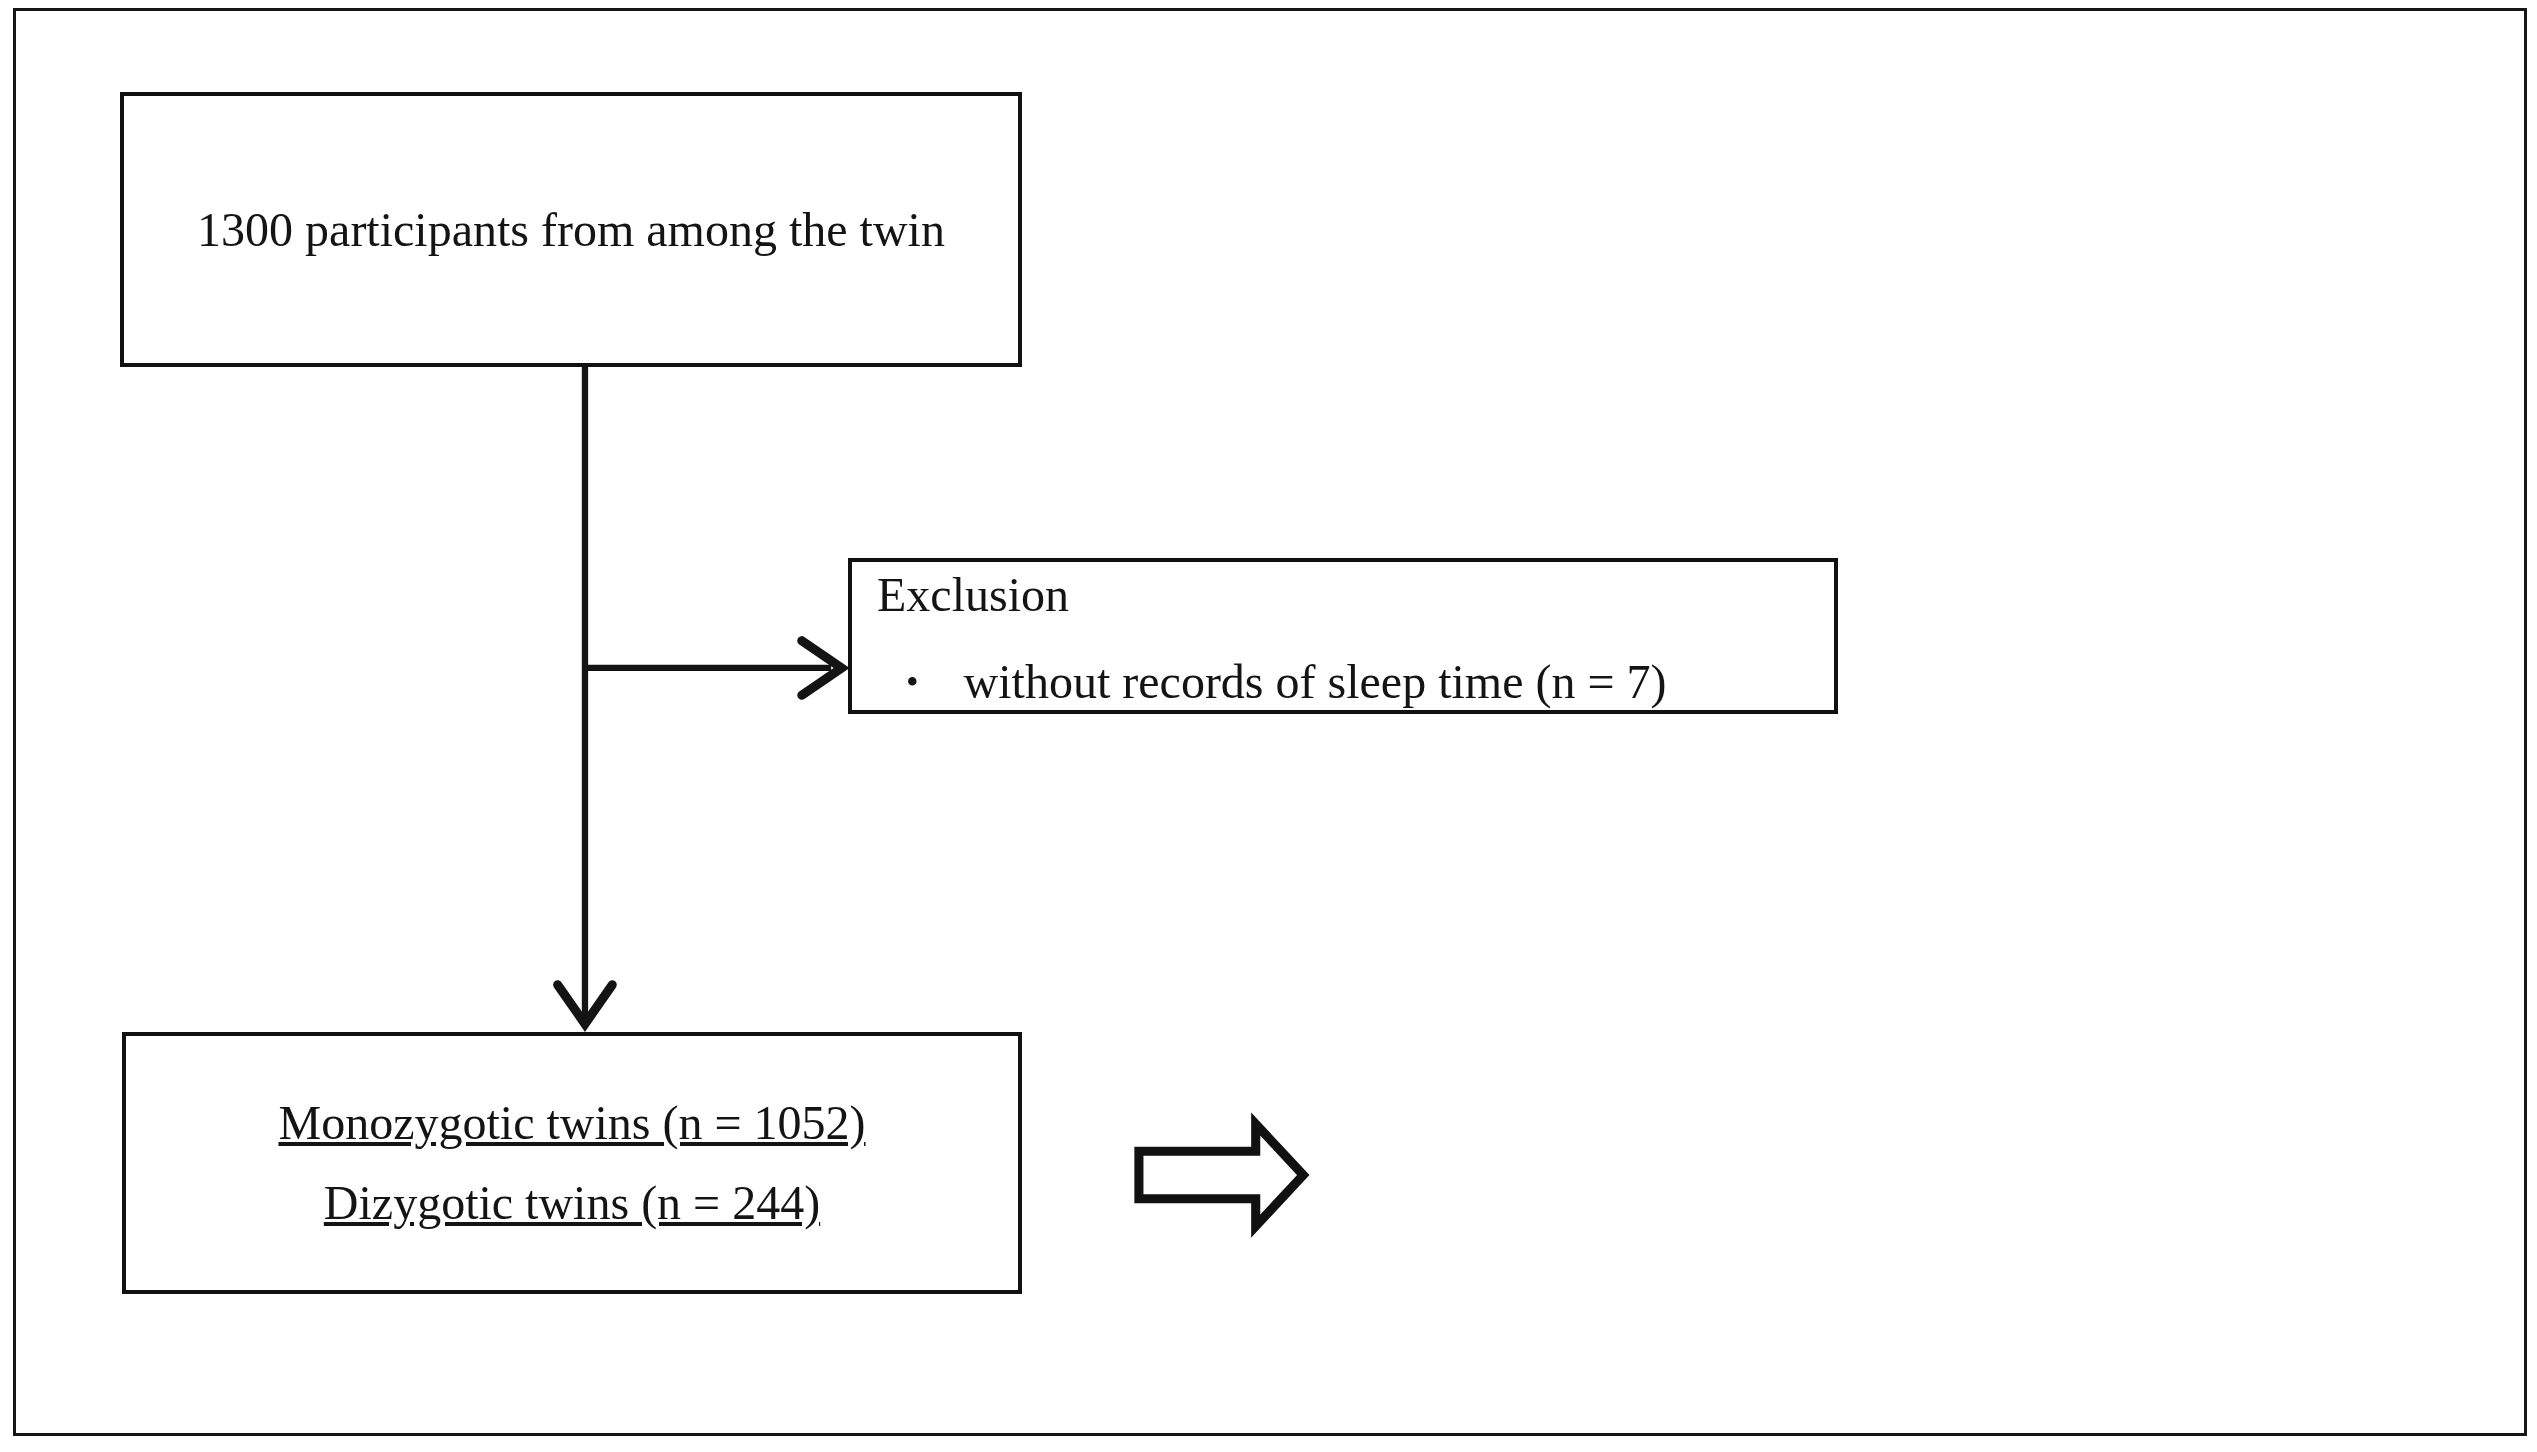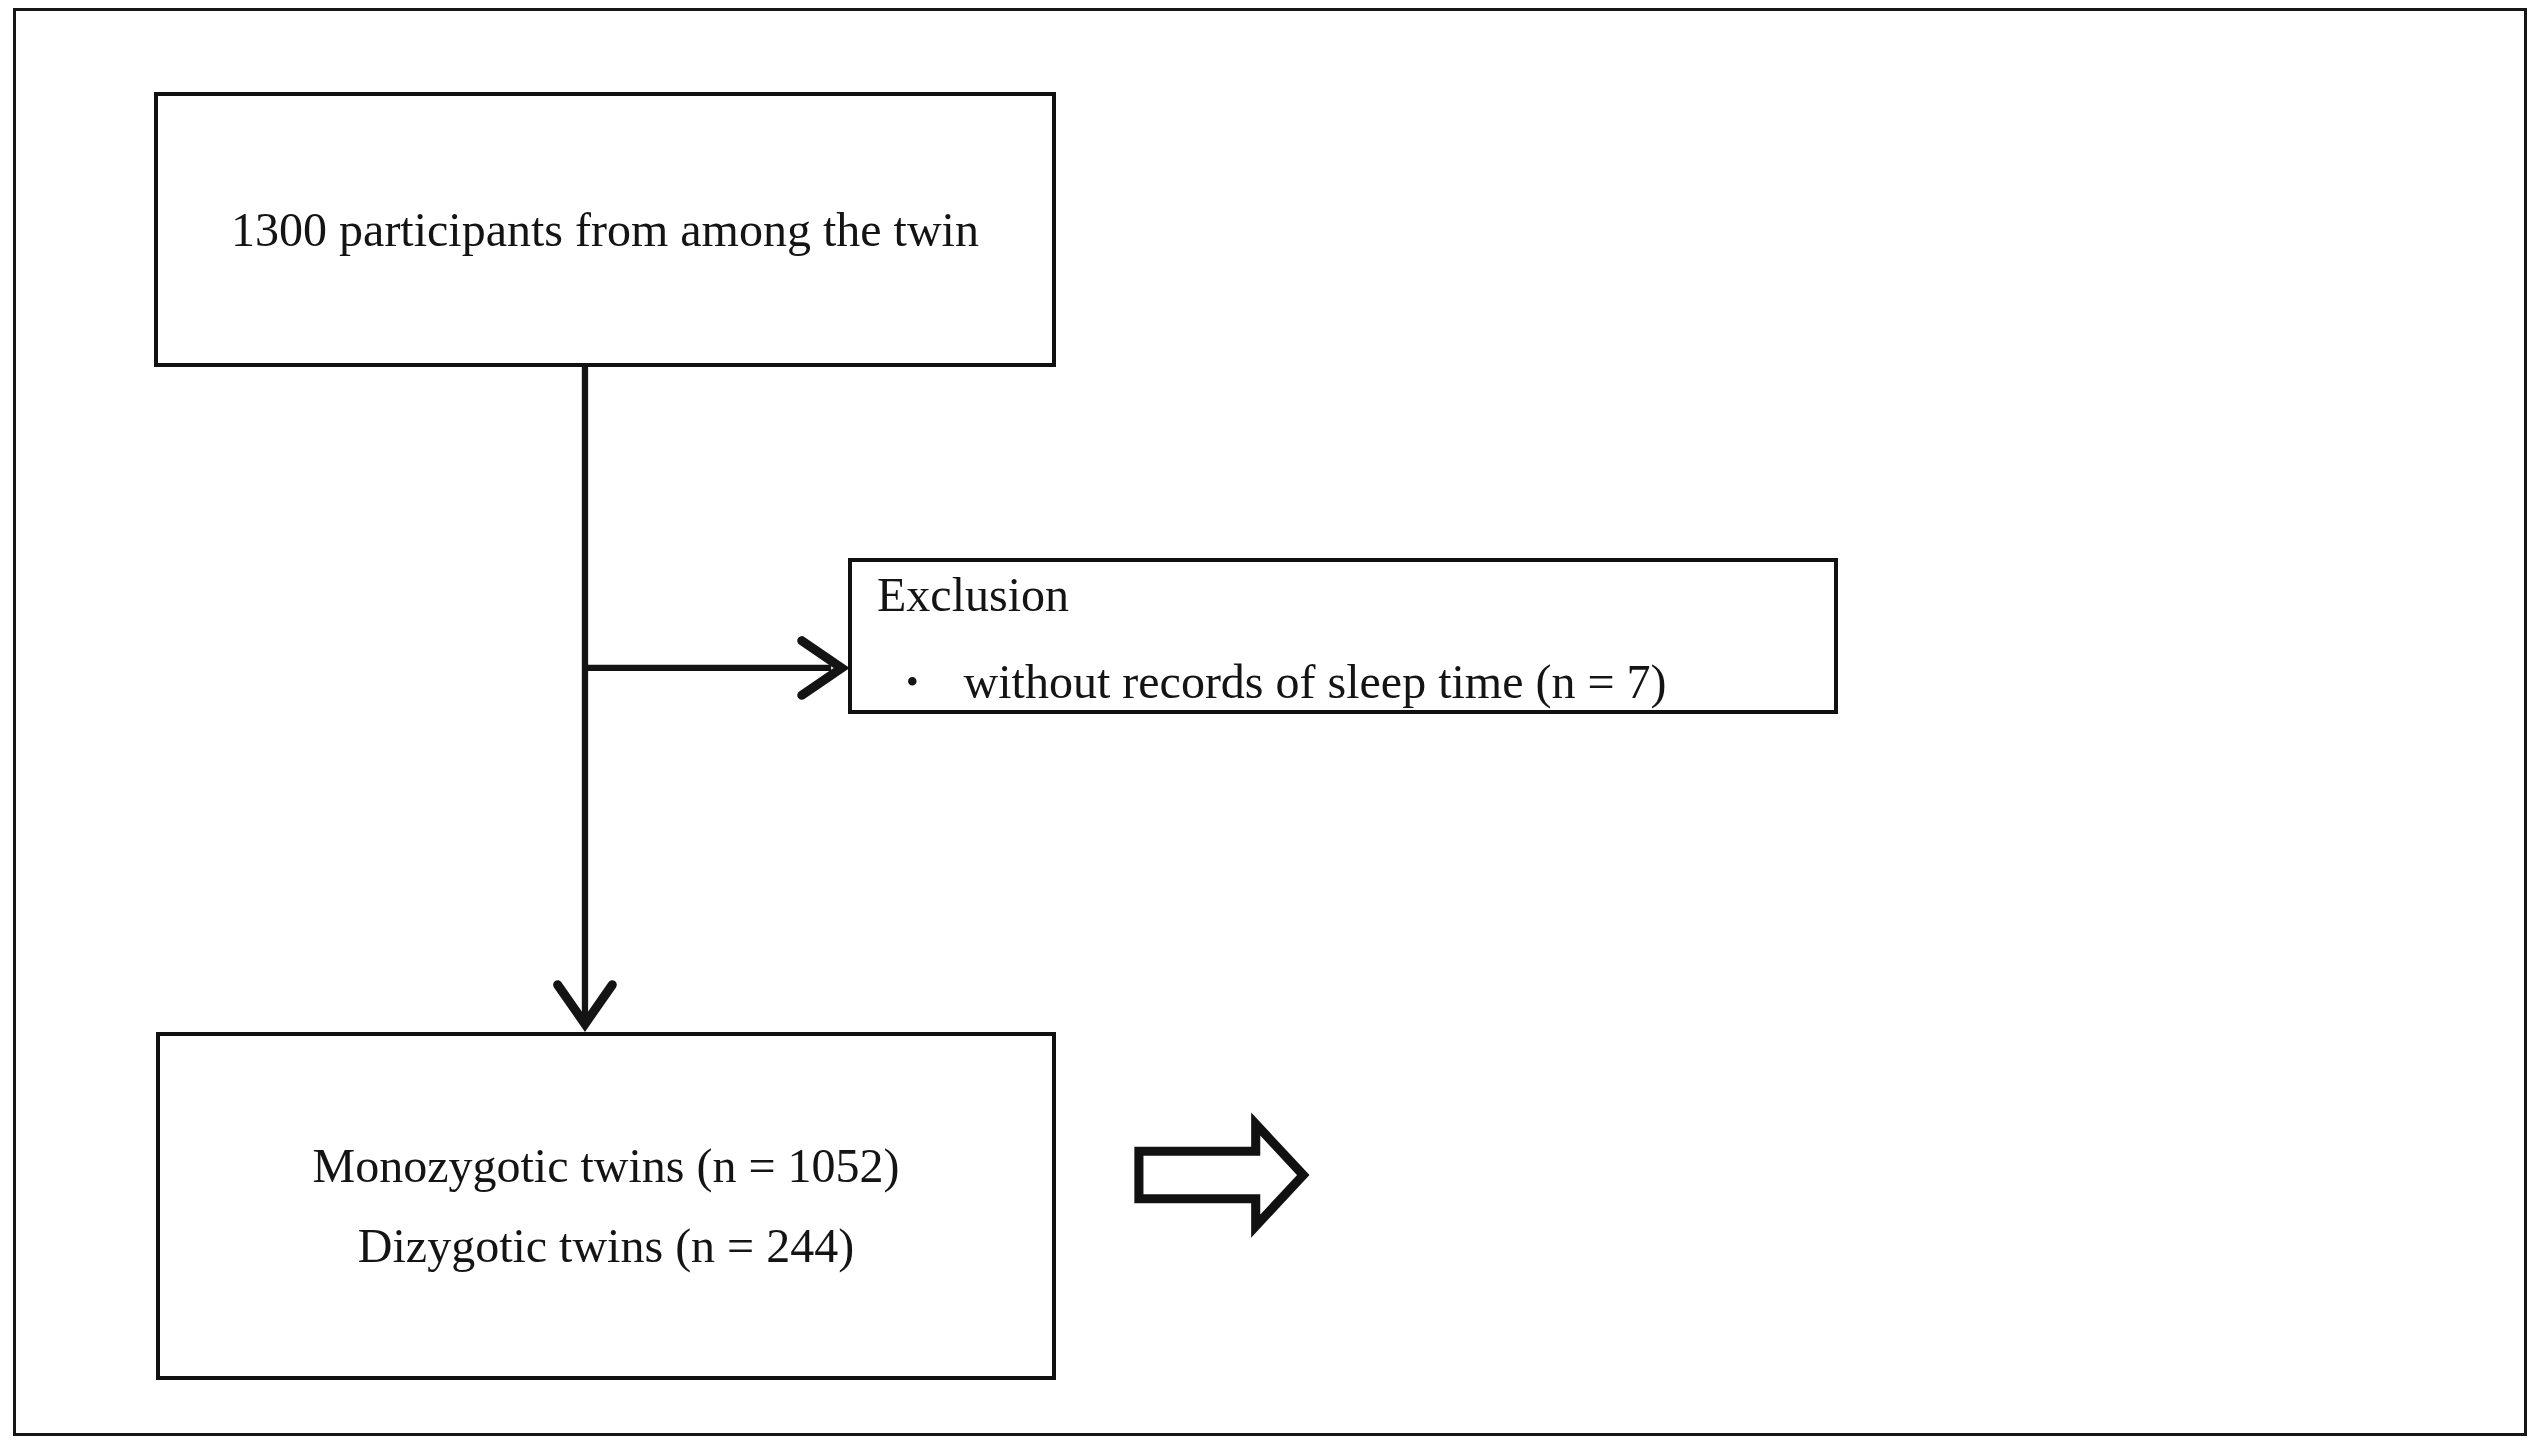--- a/index.html
+++ b/index.html
@@ -24,25 +24,25 @@
     position: absolute;
     box-sizing: border-box;
     border: 4.9px solid #111111;
     background: #ffffff;
     display: flex;
     flex-direction: column;
     justify-content: center;
     font-size: 48px;
     line-height: 84px;
   }
-  .box.centered { align-items: center; text-align: center; margin-left: 34px; }
+  .box.centered { align-items: center; text-align: center; }
   .box-participants { left: 120px; top: 92px;  width: 902px; height: 275px; }
   .box-exclusion    { left: 848px; top: 558px; width: 990px; height: 156px;
                       padding: 9.8px 21px 0 25px; line-height: 87px; }
-  .box-twins        { left: 122px; top: 1032px; width: 900px; height: 348px; line-height: 80px; }
+  .box-twins        { left: 122px; top: 1032px; width: 900px; height: 262px; line-height: 80px; text-decoration: underline; }
   .box-comparison   { left: 1425px; top: 1029px; width: 1009px; height: 285px; line-height: 82px; }
   .tline { white-space: nowrap; }
   .bullet-row { display: flex; align-items: baseline; }
   .bullet-glyph {
     font-size: 36px;
     margin-left: 29px;
     margin-right: 45px;
     position: relative;
     top: -4.2px;
   }

